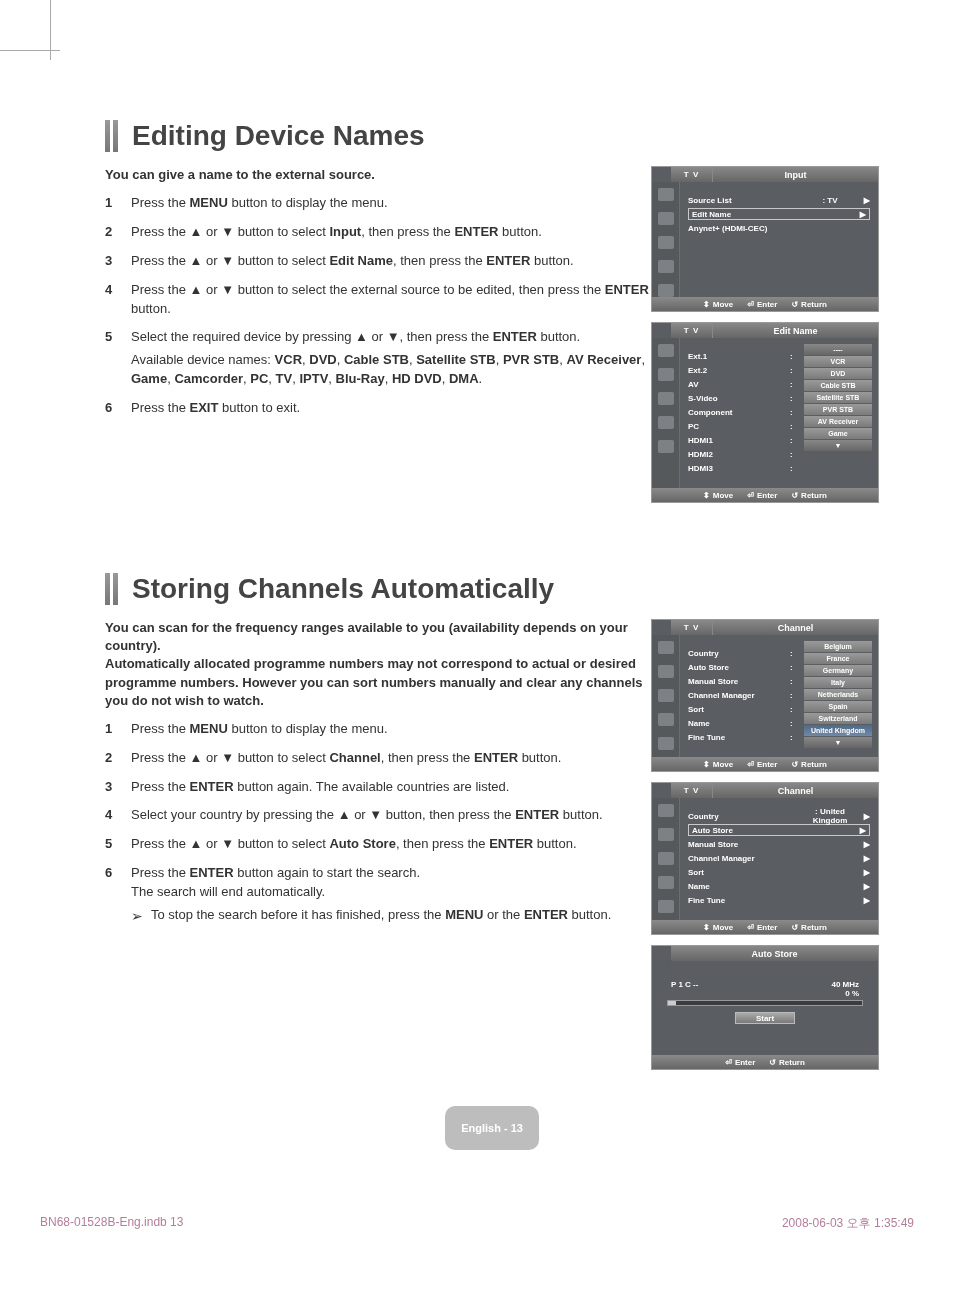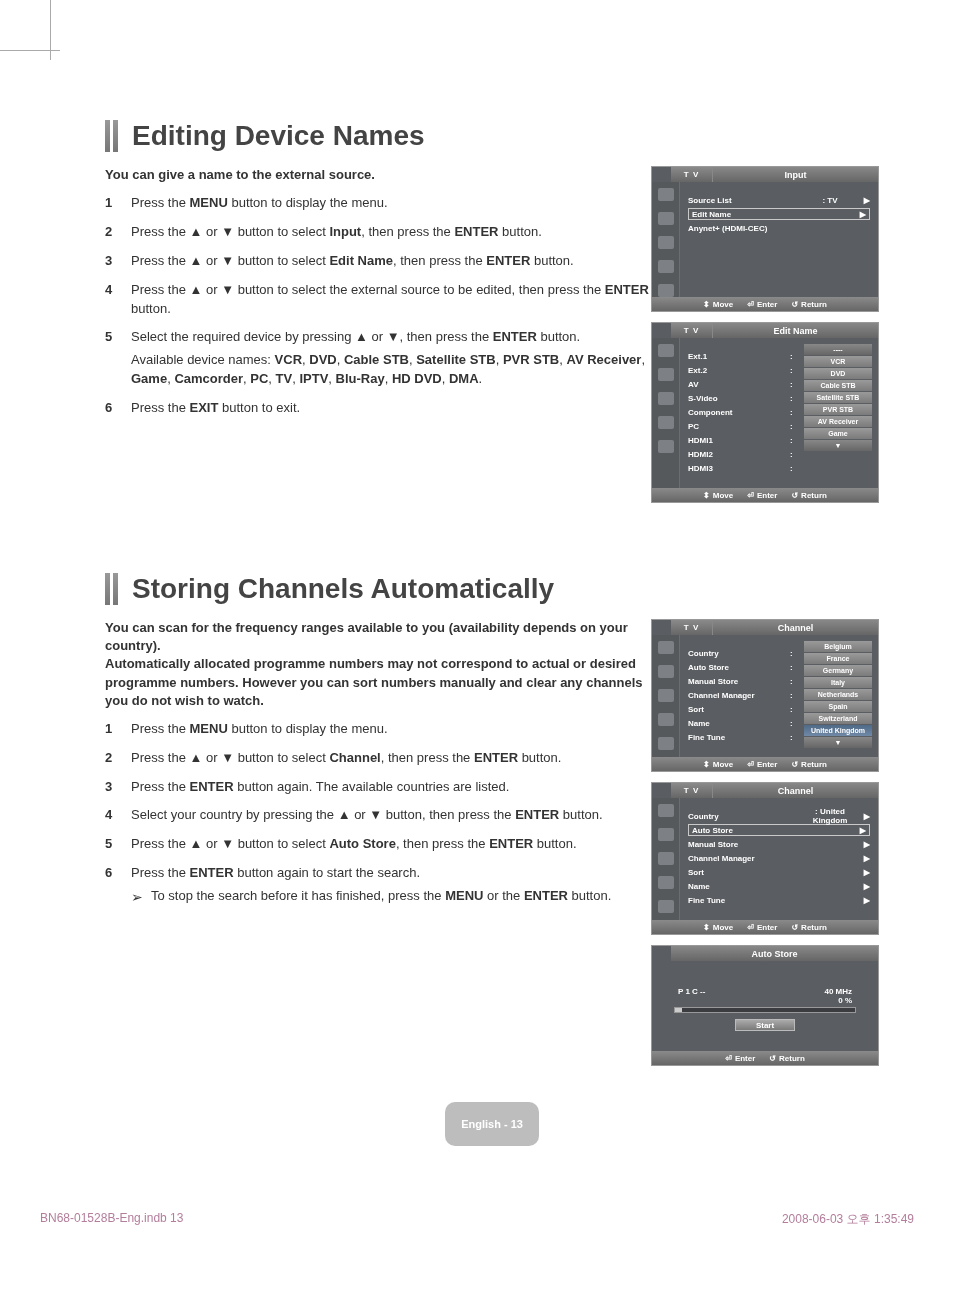--- a/index.html
+++ b/index.html
@@ -38,26 +38,26 @@
   .osd-row .tri-r { width:10px; text-align:right; }
   .osd-row.boxed { border:1px solid #c9c9c9; padding:0 3px; }
   .tag-list { position:absolute; right:6px; top:6px; width:68px; }
   .tag { background:linear-gradient(#9a9a9a,#7b7b7b); text-align:center; height:11px; line-height:11px; margin-bottom:1px; font-size:7px; }
   .tag.sel { background:linear-gradient(#4f6a86,#6f89a6); }
   .tag.blank { background:linear-gradient(#888,#666); }
   .tag.more { background:linear-gradient(#888,#666); }
   .osd-foot { background:linear-gradient(#8a8a8a,#666); height:14px; display:flex; align-items:center; justify-content:center; gap:14px; font-size:8px;text-align:center;}
   .osd-foot span .sym { margin-right:3px; }
   
-  .autostore .osd-body { flex-direction:column; min-height:auto; padding:12px;justify-content:center; }
+  .autostore .osd-body { flex-direction:column; min-height:auto; padding:5px;justify-content:center; }
   .autostore .osd-title { background:linear-gradient(#888,#666); }
   .autostore .progress { height:6px; background:#3a3c3f; margin:2px 10px 6px; border:1px solid #999; }
   .autostore .progress .fill { height:100%; width:4%; background:#ccc; }
   .autostore .info { display:flex; justify-content:space-between; padding:14px 14px 0; font-size:8px; }
-  .autostore .startbtn { background:linear-gradient(#aaa,#7a7a7a); width:60px; height:12px; margin:0 auto 8px; display:flex; align-items:center; justify-content:center; font-size:8px; border:1px solid #bbb;}
+  .autostore .startbtn { background:linear-gradient(#aaa,#7a7a7a); width:60px; height:12px; margin:0 auto 26px; display:flex; align-items:center; justify-content:center; font-size:8px; border:1px solid #bbb;}
   .page-num { text-align:center; margin-top:50px; }
   .page-num span { background:#bdbdbd; color:#fff; padding:16px 16px; border-radius:10px; font-size:11px; font-weight:bold; }
   .footer { display:flex; justify-content:space-between; padding:40px 40px 0; color:#b37d9b; font-size:12px; font-family: Arial, sans-serif; }
 </style>
 </head>
 <body>
 <div class="crop-lines"></div>
 
 <div class="page">
 
@@ -241,21 +241,21 @@
             <li>
               <div class="num">4</div>
               <div class="body">Select your country by pressing the ▲ or ▼ button, then press the <b>ENTER</b> button.</div>
             </li>
             <li>
               <div class="num">5</div>
               <div class="body">Press the ▲ or ▼ button to select <b>Auto Store</b>, then press the <b>ENTER</b> button.</div>
             </li>
             <li>
               <div class="num">6</div>
-              <div class="body">Press the <b>ENTER</b> button again to start the search.<div class="arrowline">
+              <div class="body">Press the <b>ENTER</b> button again to start the search.<div>The search will end automatically.</div><div class="arrowline">
                   <div class="arr">➢</div>
                   <div>To stop the search before it has finished, press the <b>MENU</b> or the <b>ENTER</b> button.</div>
                 </div></div>
             </li>
           </ol>
       </div>
       <div class="screencol">
 
         <div class="osd">
           <div class="osd-hdr">

